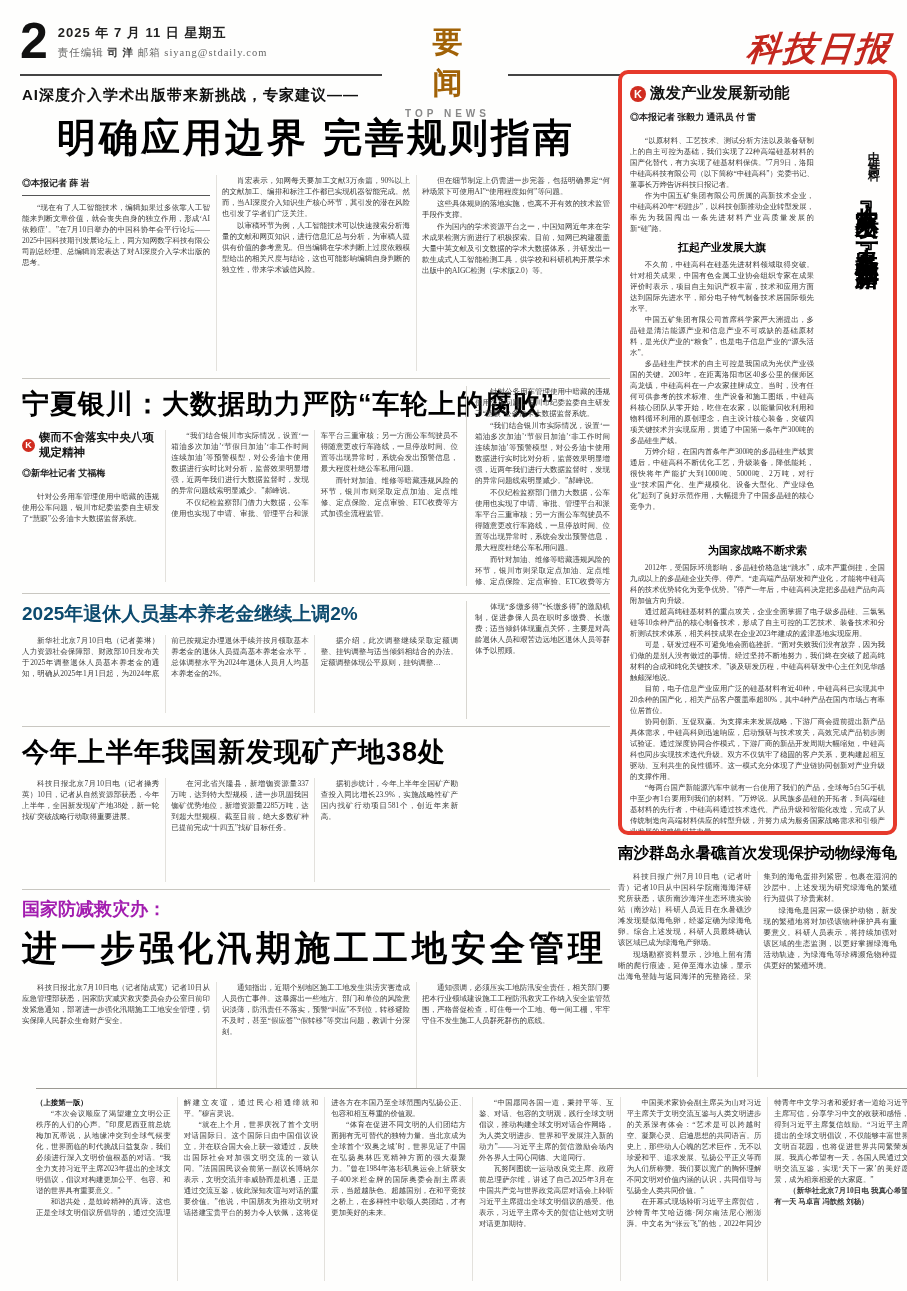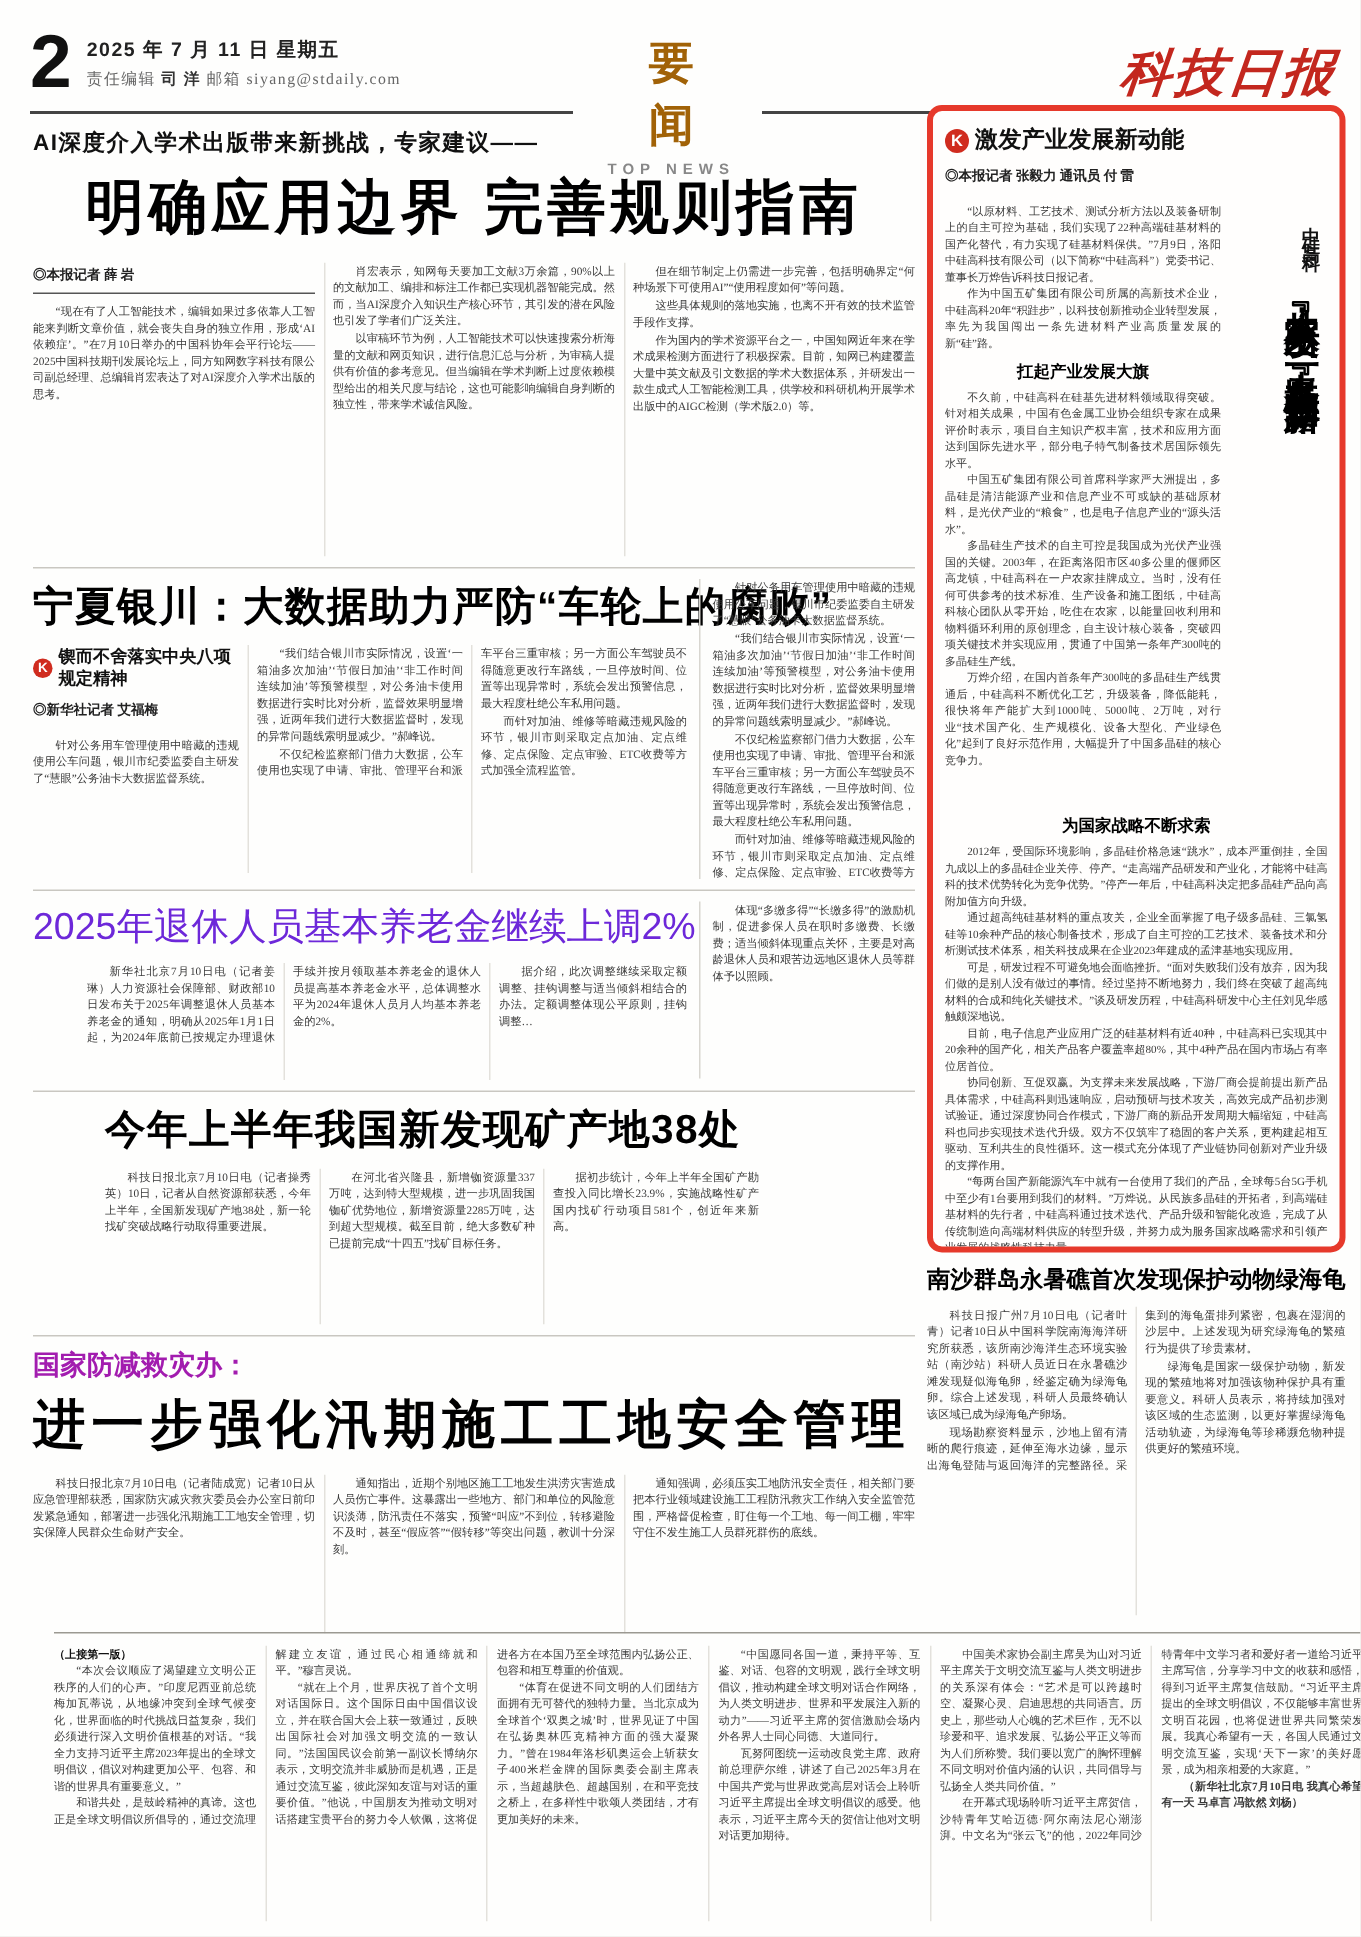--- a/index.html
+++ b/index.html
@@ -19,21 +19,21 @@
   .hline-left { position:absolute; left:0; top:58px; width:362px; border-top:2px solid #444; }
   .hline-right { position:absolute; left:488px; top:58px; width:387px; border-top:2px solid #444; }
   .section-block { position:absolute; left:375px; top:6px; width:105px; text-align:center; }
   .section-cn { font-family:"Liberation Sans",sans-serif; font-weight:bold; font-size:30px; letter-spacing:12px; color:#a16207; padding-left:12px;}
   .section-en { font-family:"Liberation Sans",sans-serif; font-weight:bold; font-size:10px; letter-spacing:4px; color:#888; margin-top:4px;}
   .masthead { position:absolute; right:4px; top:10px; font-family:"DejaVu Serif",serif; font-style:italic; font-weight:bold; font-size:34px; color:#c3271e; transform:skewX(-6deg); letter-spacing:2px;}
   
   .kicker { font-family:"Liberation Sans",sans-serif; font-weight:bold; font-size:15px; color:#111; letter-spacing:1px; }
   .headline-xl { font-family:"Liberation Sans",sans-serif; font-weight:bold; font-size:39px; color:#000; text-align:center; letter-spacing:3px; margin:6px 0 10px; }
   .headline-lg { font-family:"Liberation Sans",sans-serif; font-weight:bold; font-size:27px; color:#000; letter-spacing:1px; margin-bottom:8px; white-space:nowrap;}
-  .headline-md { font-family:"Liberation Sans",sans-serif; font-weight:normal; font-size:25px; color:#6d28d9; letter-spacing:0px; margin-bottom:8px; white-space:nowrap;}
+  .headline-md { font-family:"Liberation Sans",sans-serif; font-weight:bold; font-size:19px; color:#0c4a6e; letter-spacing:0px; margin-bottom:8px; white-space:nowrap;}
   .byline { font-size:9px; font-weight:bold; color:#222; padding:2px 0 5px; border-bottom:1px solid #555; margin-bottom:6px;}
   .byline.nob { border-bottom:none; }
   .badge-row { display:flex; align-items:center; gap:4px; margin-bottom:5px; }
   .k-icon { flex:0 0 auto; width:13px; height:13px; border-radius:50%; background:#d02c1f; color:#fff; font-family:"Liberation Sans",sans-serif; font-weight:bold; font-size:9px; line-height:13px; text-align:center; }
   .badge-label { font-family:"Liberation Sans",sans-serif; font-weight:bold; font-size:11.5px; color:#111; }
   .cols { column-gap:12px; column-rule:1px solid #e3e1dc; overflow:hidden; }
   .cols3 { column-count:3; }
   .cols2 { column-count:2; }
   .cols p, .plain p { font-size:7.5px; line-height:11px; text-align:justify; text-indent:2em; color:#3a3a3a; margin-bottom:1px;}
   .plist { display:contents; }
@@ -41,23 +41,23 @@
   .right-col p { font-size:7.5px; line-height:11px; text-align:justify; text-indent:2em; color:#3a3a3a; }
   .divider { border-top:1px solid #c9c7c1; margin:7px 0; }
   .flexrow { display:flex; }
   
   .left-region { position:absolute; left:22px; top:86px; width:588px; }
   .ai-body { height:196px; }
   .sec-yinchuan .main { width:444px; padding-right:8px; }
   .yc-body { height:152px; }
   .sec-yinchuan .right-col { width:144px; height:200px; }
   .sec-pension .main { width:444px; padding-right:8px; }
-  .pension-body { height:78px;margin-left:36px; }
+  .pension-body { height:78px; }
   .sec-pension .right-col { width:144px; height:118px; }
-  .sec-mineral .main { width:444px; padding-right:8px;margin-left:48px; }
+  .sec-mineral .main { width:444px; padding-right:8px; }
   .mineral-body { height:104px; }
   .sec-mineral .right-col { width:144px; height:148px; }
   .kicker2 { font-family:"Liberation Sans",sans-serif; font-weight:bold; font-size:18px; color:#a21caf; margin-bottom:4px;}
   .headline-flood { font-family:"Liberation Sans",sans-serif; font-weight:bold; font-size:35px; color:#000; letter-spacing:4px; margin:2px 0 10px; white-space:nowrap;}
   .flood-body { height:106px; }
   
   .right-region { position:absolute; left:618px; top:70px; width:279px; }
   .red-box { border:4px solid #e6392b; border-radius:10px; padding:9px 8px; height:765px; overflow:hidden; background:#fffefd;}
   .red-box .badge-label { font-size:15.5px; }
   .red-box .k-icon { width:16px; height:16px; line-height:16px; font-size:11px;}

